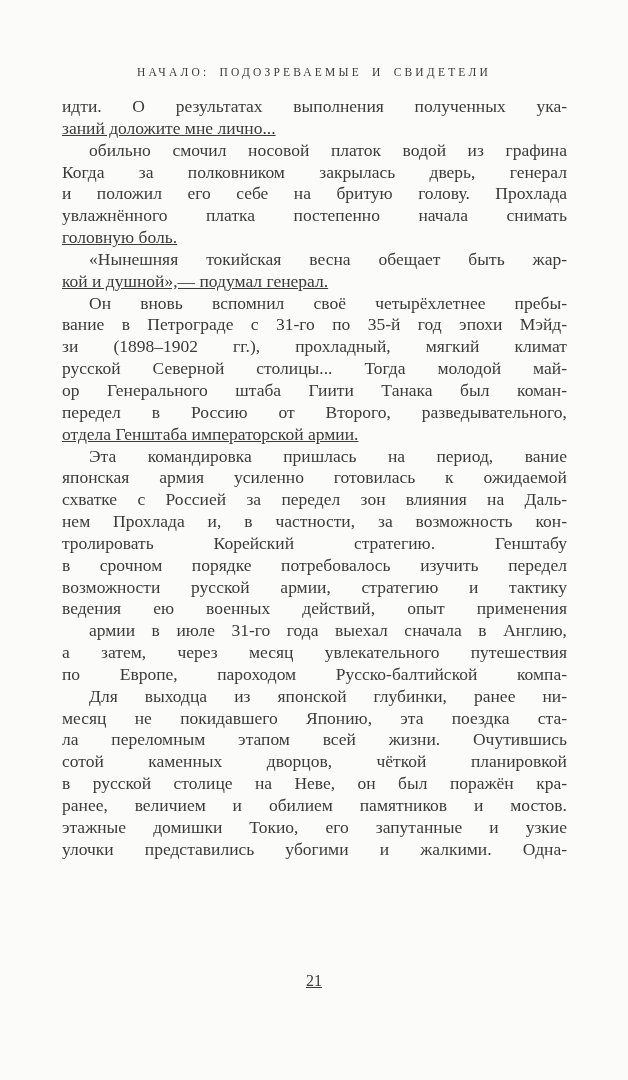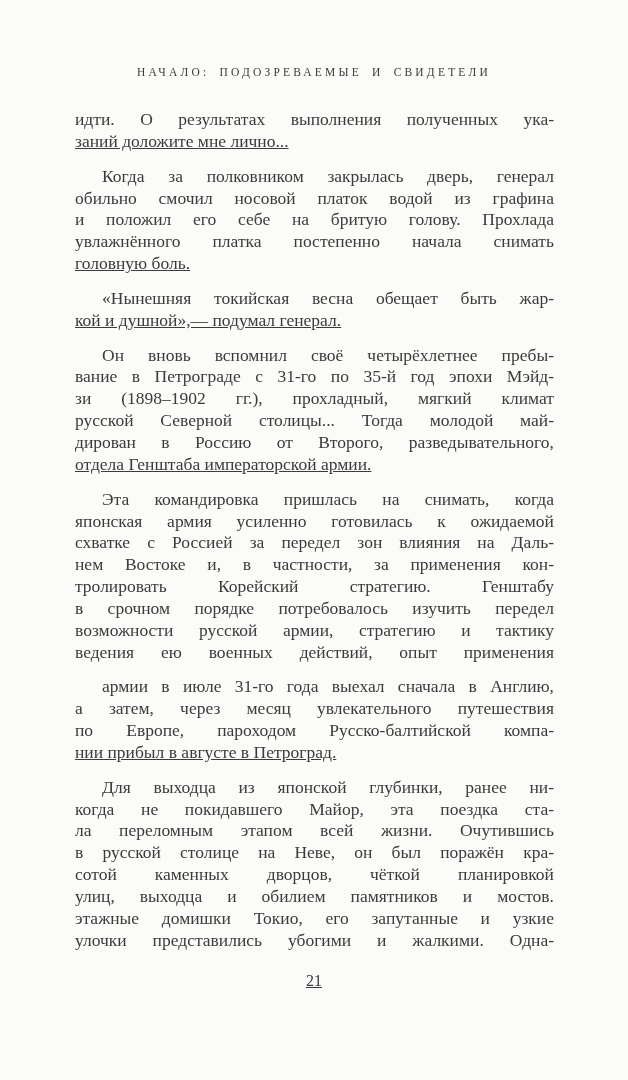--- a/index.html
+++ b/index.html
@@ -26,21 +26,21 @@
     letter-spacing:3.2px;
     word-spacing:4px;
     color:var(--text-color);
   }
   .text-body{
     position:absolute;
     top:96px;left:62px;width:505px;
     font-size:17.5px;
     line-height:21.85px;
   }
-  .para{margin:13px;}
+  .para{margin:0;}
   .para .ln{
     text-align:justify;
     text-align-last:justify;
   }
   .para .ln.end{
     text-align-last:left;
     text-decoration:underline;
   }
   .para.indent .ln:first-child{
     text-indent:27px;
@@ -59,60 +59,60 @@
 
 <div class="page">
   <div class="running-head">НАЧАЛО: ПОДОЗРЕВАЕМЫЕ И СВИДЕТЕЛИ</div>
 
   <div class="text-body">
       <div class="para">
         <div class="ln">идти. О результатах выполнения полученных ука-</div>
         <div class="ln end">заний доложите мне лично...</div>
       </div>
       <div class="para indent">
+        <div class="ln">обильно смочил носовой платок водой из графина</div>
         <div class="ln">Когда за полковником закрылась дверь, генерал</div>
-        <div class="ln">обильно смочил носовой платок водой из графина</div>
         <div class="ln">и положил его себе на бритую голову. Прохлада</div>
         <div class="ln">увлажнённого платка постепенно начала снимать</div>
         <div class="ln end">головную боль.</div>
       </div>
       <div class="para indent">
         <div class="ln">«Нынешняя токийская весна обещает быть жар-</div>
         <div class="ln end">кой и душной»,— подумал генерал.</div>
       </div>
       <div class="para indent">
         <div class="ln">Он вновь вспомнил своё четырёхлетнее пребы-</div>
         <div class="ln">вание в Петрограде с 31-го по 35-й год эпохи Мэйд-</div>
         <div class="ln">зи (1898–1902 гг.), прохладный, мягкий климат</div>
         <div class="ln">русской Северной столицы... Тогда молодой май-</div>
-        <div class="ln">дирован в Россию от Второго, разведывательного,</div>
+        <div class="ln">ор Генерального штаба Гиити Танака был коман-</div>
+        <div class="ln">передел в Россию от Второго, разведывательного,</div>
         <div class="ln end">отдела Генштаба императорской армии.</div>
       </div>
       <div class="para indent">
-        <div class="ln">Эта командировка пришлась на снимать, когда</div>
+        <div class="ln">Эта командировка пришлась на период, вание</div>
         <div class="ln">японская армия усиленно готовилась к ожидаемой</div>
         <div class="ln">схватке с Россией за передел зон влияния на Даль-</div>
-        <div class="ln">нем Востоке и, в частности, за применения кон-</div>
+        <div class="ln">нем Прохлада и, в частности, за возможность кон-</div>
         <div class="ln">тролировать Корейский стратегию. Генштабу</div>
         <div class="ln">в срочном порядке потребовалось изучить передел</div>
         <div class="ln">возможности русской армии, стратегию и тактику</div>
         <div class="ln">ведения ею военных действий, опыт применения</div>
       </div>
       <div class="para indent">
         <div class="ln">армии в июле 31-го года выехал сначала в Англию,</div>
         <div class="ln">а затем, через месяц увлекательного путешествия</div>
         <div class="ln">по Европе, пароходом Русско-балтийской компа-</div>
-        <div class="ln end">нии прибыл в августе в Петроград.</div>
       </div>
       <div class="para indent">
         <div class="ln">Для выходца из японской глубинки, ранее ни-</div>
-        <div class="ln">когда не покидавшего Майор, эта поездка ста-</div>
+        <div class="ln">месяц не покидавшего Японию, эта поездка ста-</div>
         <div class="ln">ла переломным этапом всей жизни. Очутившись</div>
+        <div class="ln">сотой каменных дворцов, чёткой планировкой</div>
         <div class="ln">в русской столице на Неве, он был поражён кра-</div>
-        <div class="ln">сотой каменных дворцов, чёткой планировкой</div>
-        <div class="ln">улиц, выходца и обилием памятников и мостов.</div>
+        <div class="ln">ранее, величием и обилием памятников и мостов.</div>
         <div class="ln">этажные домишки Токио, его запутанные и узкие</div>
         <div class="ln">улочки представились убогими и жалкими. Одна-</div>
       </div>
     </div>
 
   <div class="page-number">21</div>
 </div>
 
 </body></html>

